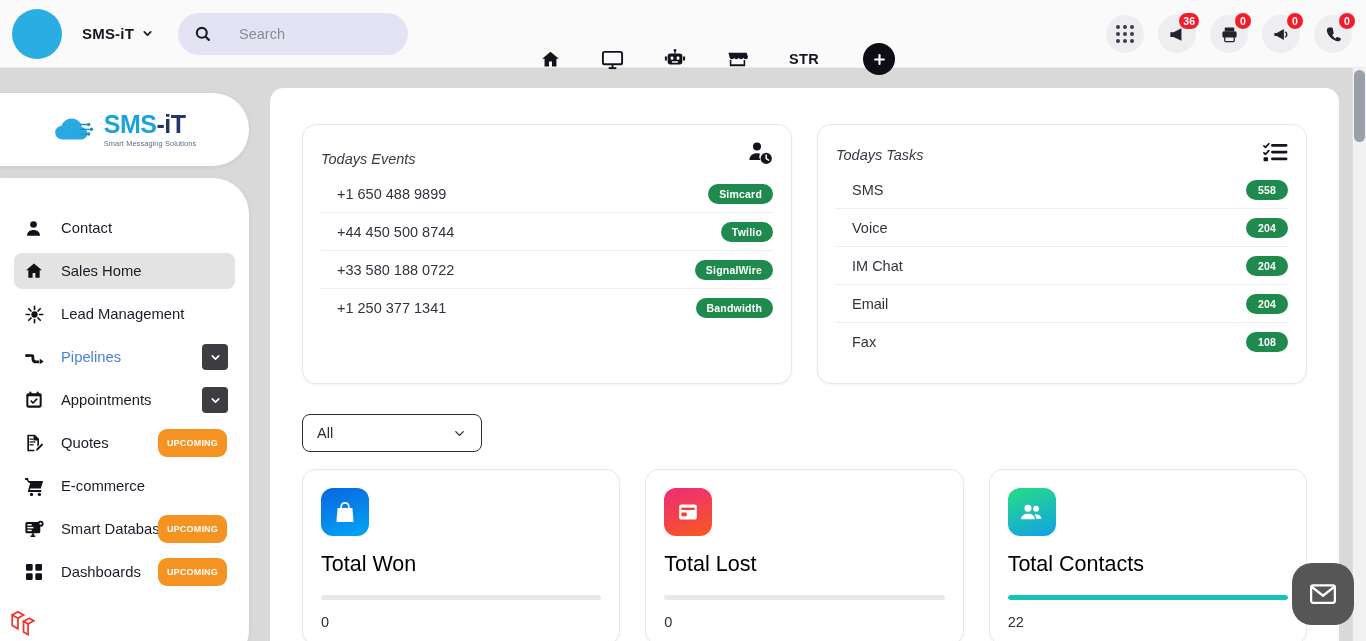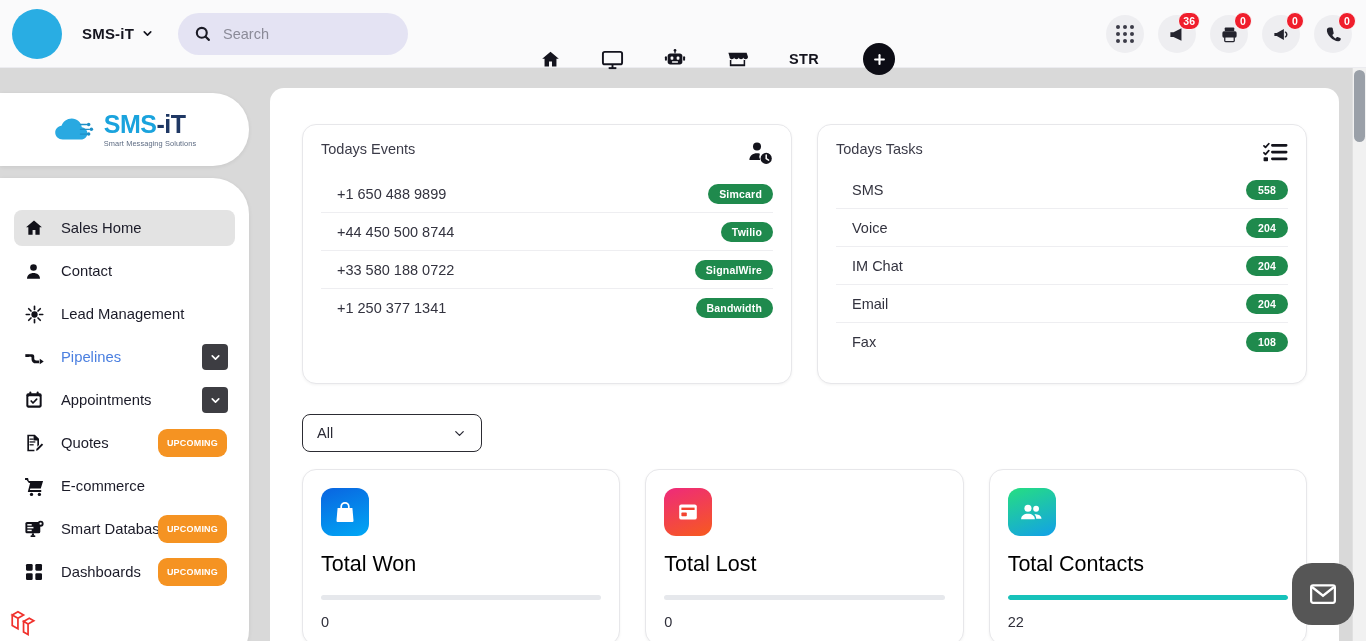--- a/index.html
+++ b/index.html
@@ -29,21 +29,21 @@
   }
   .brand-caret { margin-left: 7px; color: #15151f; display:flex; align-items:center; }
   .searchbox {
     margin-left: 24px; width: 230px; height: 42px;
     background: #e4e3f3; border-radius: 21px;
     display: flex; align-items: center; padding: 0 16px;
   }
   .searchbox .sicon { color:#1b1b26; display:flex; align-items:center; }
   .search-input {
     border: none; background: transparent; outline: none;
-    margin-left: 12px; font-size: 14.5px; color: #5d5d6a;
+    margin-left: 28px; font-size: 14.5px; color: #5d5d6a;
     font-family: "Liberation Sans", sans-serif; width: 160px;
   }
   .search-input::placeholder { color: #8b8b98; }
 
   .nav-center {
     position: absolute; left: 540px; top: 16px; height: 86px;
     display: flex; align-items: center; gap: 40px;
   }
   .nav-ic { color: #14141e; display: flex; align-items: center; cursor: pointer; }
   .nav-str { font-size: 14.5px; font-weight: bold; color: #14141e; letter-spacing:.4px; }
@@ -133,21 +133,21 @@
     overflow: hidden;
   }
   .cards-row {
     display: flex; gap: 25px; padding: 36px 32px 0 32px;
   }
   .info-card {
     background: #fff; border: 1px solid #e7e7ea; border-radius: 14px;
     box-shadow: 0 1px 3px rgba(0,0,0,.05);
     width: 492px; padding: 16px 18px 22px 18px;
   }
-  .ic-head { display: flex; align-items: flex-start; justify-content: space-between; }
+  .ic-head { display: flex; align-items: flex-end; justify-content: space-between; font-style: italic; }
   .ic-title { font-size: 14.5px; color: #3b3b48; }
   .ic-icon { color: #14141c; display: flex; }
   .ic-list { margin-top: 8px; }
   .ic-row {
     display: flex; align-items: center; justify-content: space-between;
     height: 38px; padding: 0 0 0 16px;
     border-bottom: 1px solid #eeeef1;
   }
   .ic-row:last-child { border-bottom: none; }
   .ic-row-label { font-size: 14.5px; color: #33333f; }
@@ -331,37 +331,37 @@
       </svg>
       <div class="logo-texts">
         <div class="logo-word"><span class="a">SMS</span><span class="b">-iT</span></div>
         <div class="logo-tag">Smart Messaging Solutions</div>
       </div>
     </div>
   </div>
 
   <div class="menu-card">
 
-    <div class="menu-item active">
-      <span class="mi-icon">
-        <svg width="20" height="20" viewBox="0 0 24 24" fill="currentColor">
-            <path d="M12 3 2.5 11h2.7v9h5.1v-5.6h3.4V20h5.1v-9h2.7L12 3z"></path>
-          </svg>
-      </span>
-      <span class="mi-label">Sales Home</span>
-    </div>
-
     <div class="menu-item">
       <span class="mi-icon">
         <svg width="19" height="19" viewBox="0 0 24 24" fill="currentColor">
             <circle cx="12" cy="7" r="4.2"></circle>
             <path d="M3.8 21c0-4.5 3.7-7.2 8.2-7.2s8.2 2.7 8.2 7.2z"></path>
           </svg>
       </span>
       <span class="mi-label">Contact</span>
+    </div>
+
+    <div class="menu-item active">
+      <span class="mi-icon">
+        <svg width="20" height="20" viewBox="0 0 24 24" fill="currentColor">
+            <path d="M12 3 2.5 11h2.7v9h5.1v-5.6h3.4V20h5.1v-9h2.7L12 3z"></path>
+          </svg>
+      </span>
+      <span class="mi-label">Sales Home</span>
     </div>
 
     <div class="menu-item">
       <span class="mi-icon">
         <svg width="21" height="21" viewBox="0 0 24 24" fill="none" stroke="currentColor" stroke-width="1.9" stroke-linecap="round">
             <circle cx="12" cy="12" r="3.6" fill="currentColor" stroke="none"></circle>
             <path d="M12 2.6v3.6M12 17.8v3.6M2.6 12h3.6M17.8 12h3.6M5.4 5.4l2.6 2.6M16 16l2.6 2.6M18.6 5.4 16 8M8 16l-2.6 2.6"></path>
           </svg>
       </span>
       <span class="mi-label">Lead Management</span>

